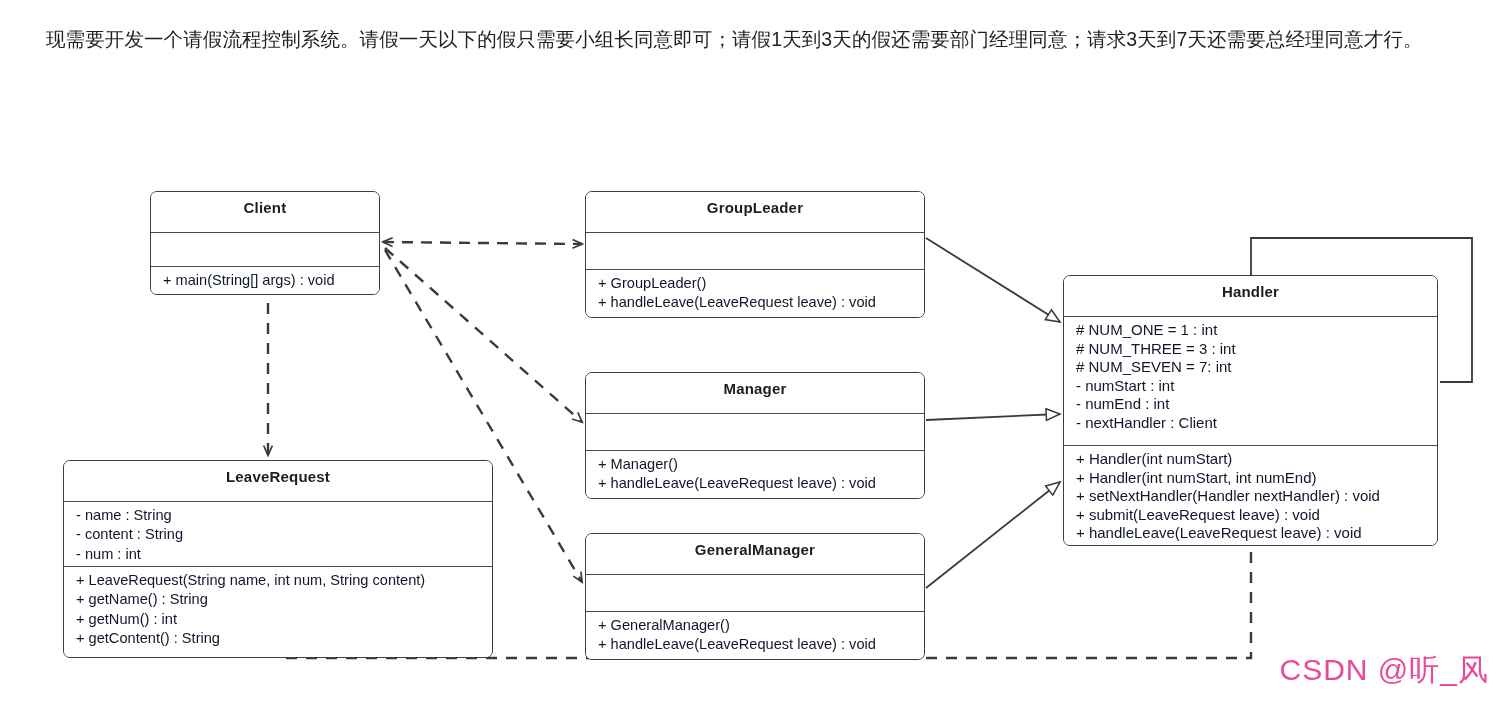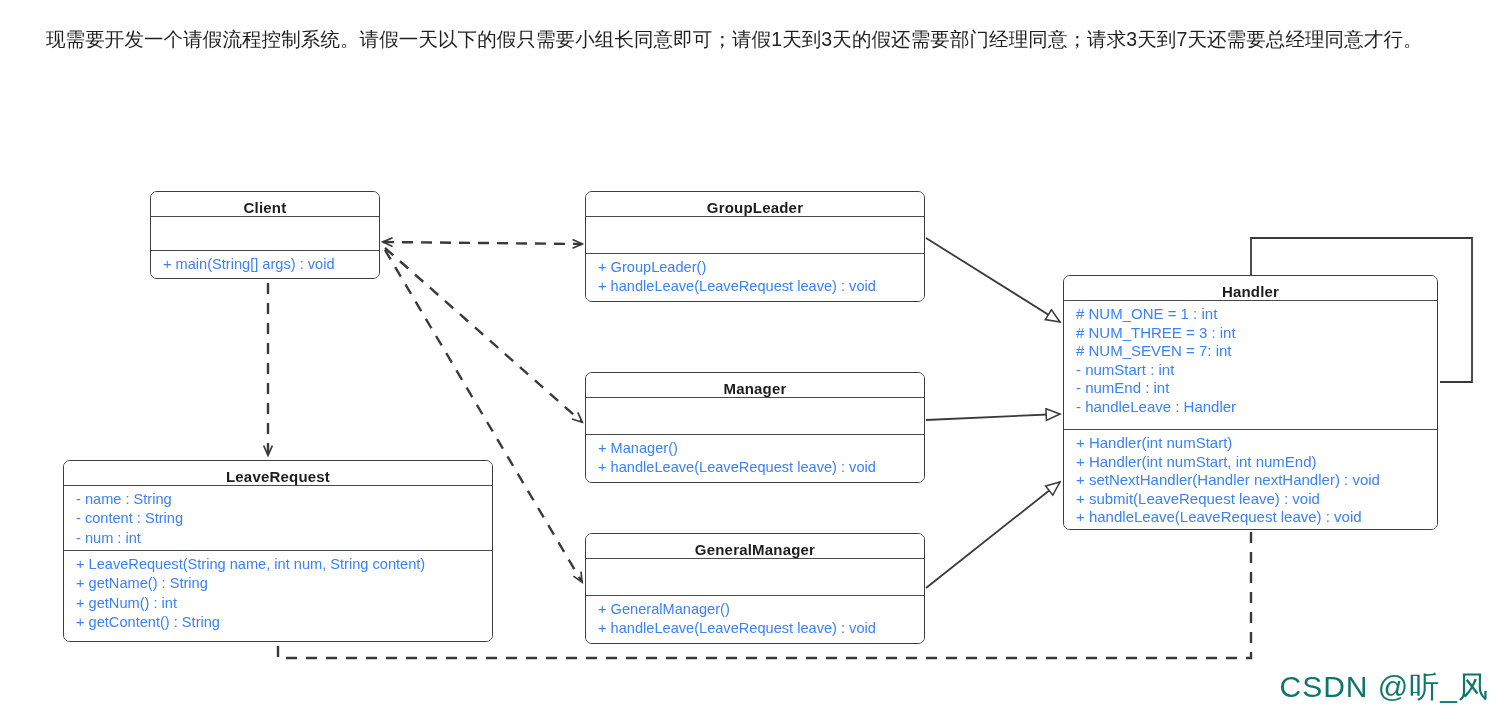--- a/index.html
+++ b/index.html
@@ -59,41 +59,41 @@
     border: 1.6px solid #3d3d3d;
     border-radius: 7px;
     overflow: hidden;
     z-index: 3;
   }
   .uml .title {
     text-align: center;
     font-weight: bold;
     font-size: 15px;
     color: #1d1d1d;
-    padding: 7px 4px 0 4px;
+    padding: 7px 4px 16px 4px;
     border-bottom: 1.4px solid #4a4a4a;
     letter-spacing: 0.2px;
     background: #ffffff;
   }
   .uml .compartment {
     border-bottom: 1.4px solid #4a4a4a;
     padding: 4px 10px 4px 12px;
     background: #ffffff;
   }
   .uml .compartment.last {
     border-bottom: none;
   }
   .uml .compartment.empty {
     height: 34px;
     padding: 0;
   }
   .uml .row {
     font-size: 14.6px;
     line-height: 19.4px;
-    color: #3b82f6;
+    color: #0f172a;
     white-space: nowrap;
   }
 
   
   #box-client      { left: 150px;  top: 41px;  width: 230px; }
   #box-client .compartment.empty { height: 33px; }
 
   #box-leaverequest{ left: 63px;   top: 310px; width: 430px; }
   #box-groupleader { left: 585px;  top: 41px;  width: 340px; }
   #box-manager     { left: 585px;  top: 222px; width: 340px; }
@@ -107,23 +107,23 @@
   #box-handler .compartment.ops    { height: 91px; }
   #box-handler .row { font-size: 15px; line-height: 18.6px; }
 
   #box-leaverequest .compartment.attrs { height: 56px; }
   #box-leaverequest .compartment.ops   { height: 82px; }
 
   
   .watermark {
     position: absolute;
     right: 18px;
-    bottom: 4px;
+    bottom: 21px;
     font-size: 30px;
-    color: #0f766e;
+    color: #ec4899;
     letter-spacing: 1px;
     z-index: 1;
     user-select: none;
     font-family: "Liberation Sans", "DejaVu Sans", sans-serif;
   }
 </style>
 </head>
 <body>
 
 <div class="prose">
@@ -218,21 +218,21 @@
   </div>
 
   <div class="uml" id="box-handler">
     <div class="title">Handler</div>
     <div class="compartment attrs">
       <div class="row"># NUM_ONE = 1 :   int</div>
       <div class="row"># NUM_THREE = 3 :   int</div>
       <div class="row"># NUM_SEVEN = 7:   int</div>
       <div class="row">- numStart :   int</div>
       <div class="row">- numEnd :   int</div>
-      <div class="row">- handleLeave :   Handler</div>
+      <div class="row">- nextHandler :   Client</div>
     </div>
     <div class="compartment last ops">
       <div class="row">+ Handler(int numStart)</div>
       <div class="row">+ Handler(int numStart, int numEnd)</div>
       <div class="row">+ setNextHandler(Handler nextHandler) :   void</div>
       <div class="row">+ submit(LeaveRequest leave) :   void</div>
       <div class="row">+ handleLeave(LeaveRequest leave) :   void</div>
     </div>
   </div>
 

